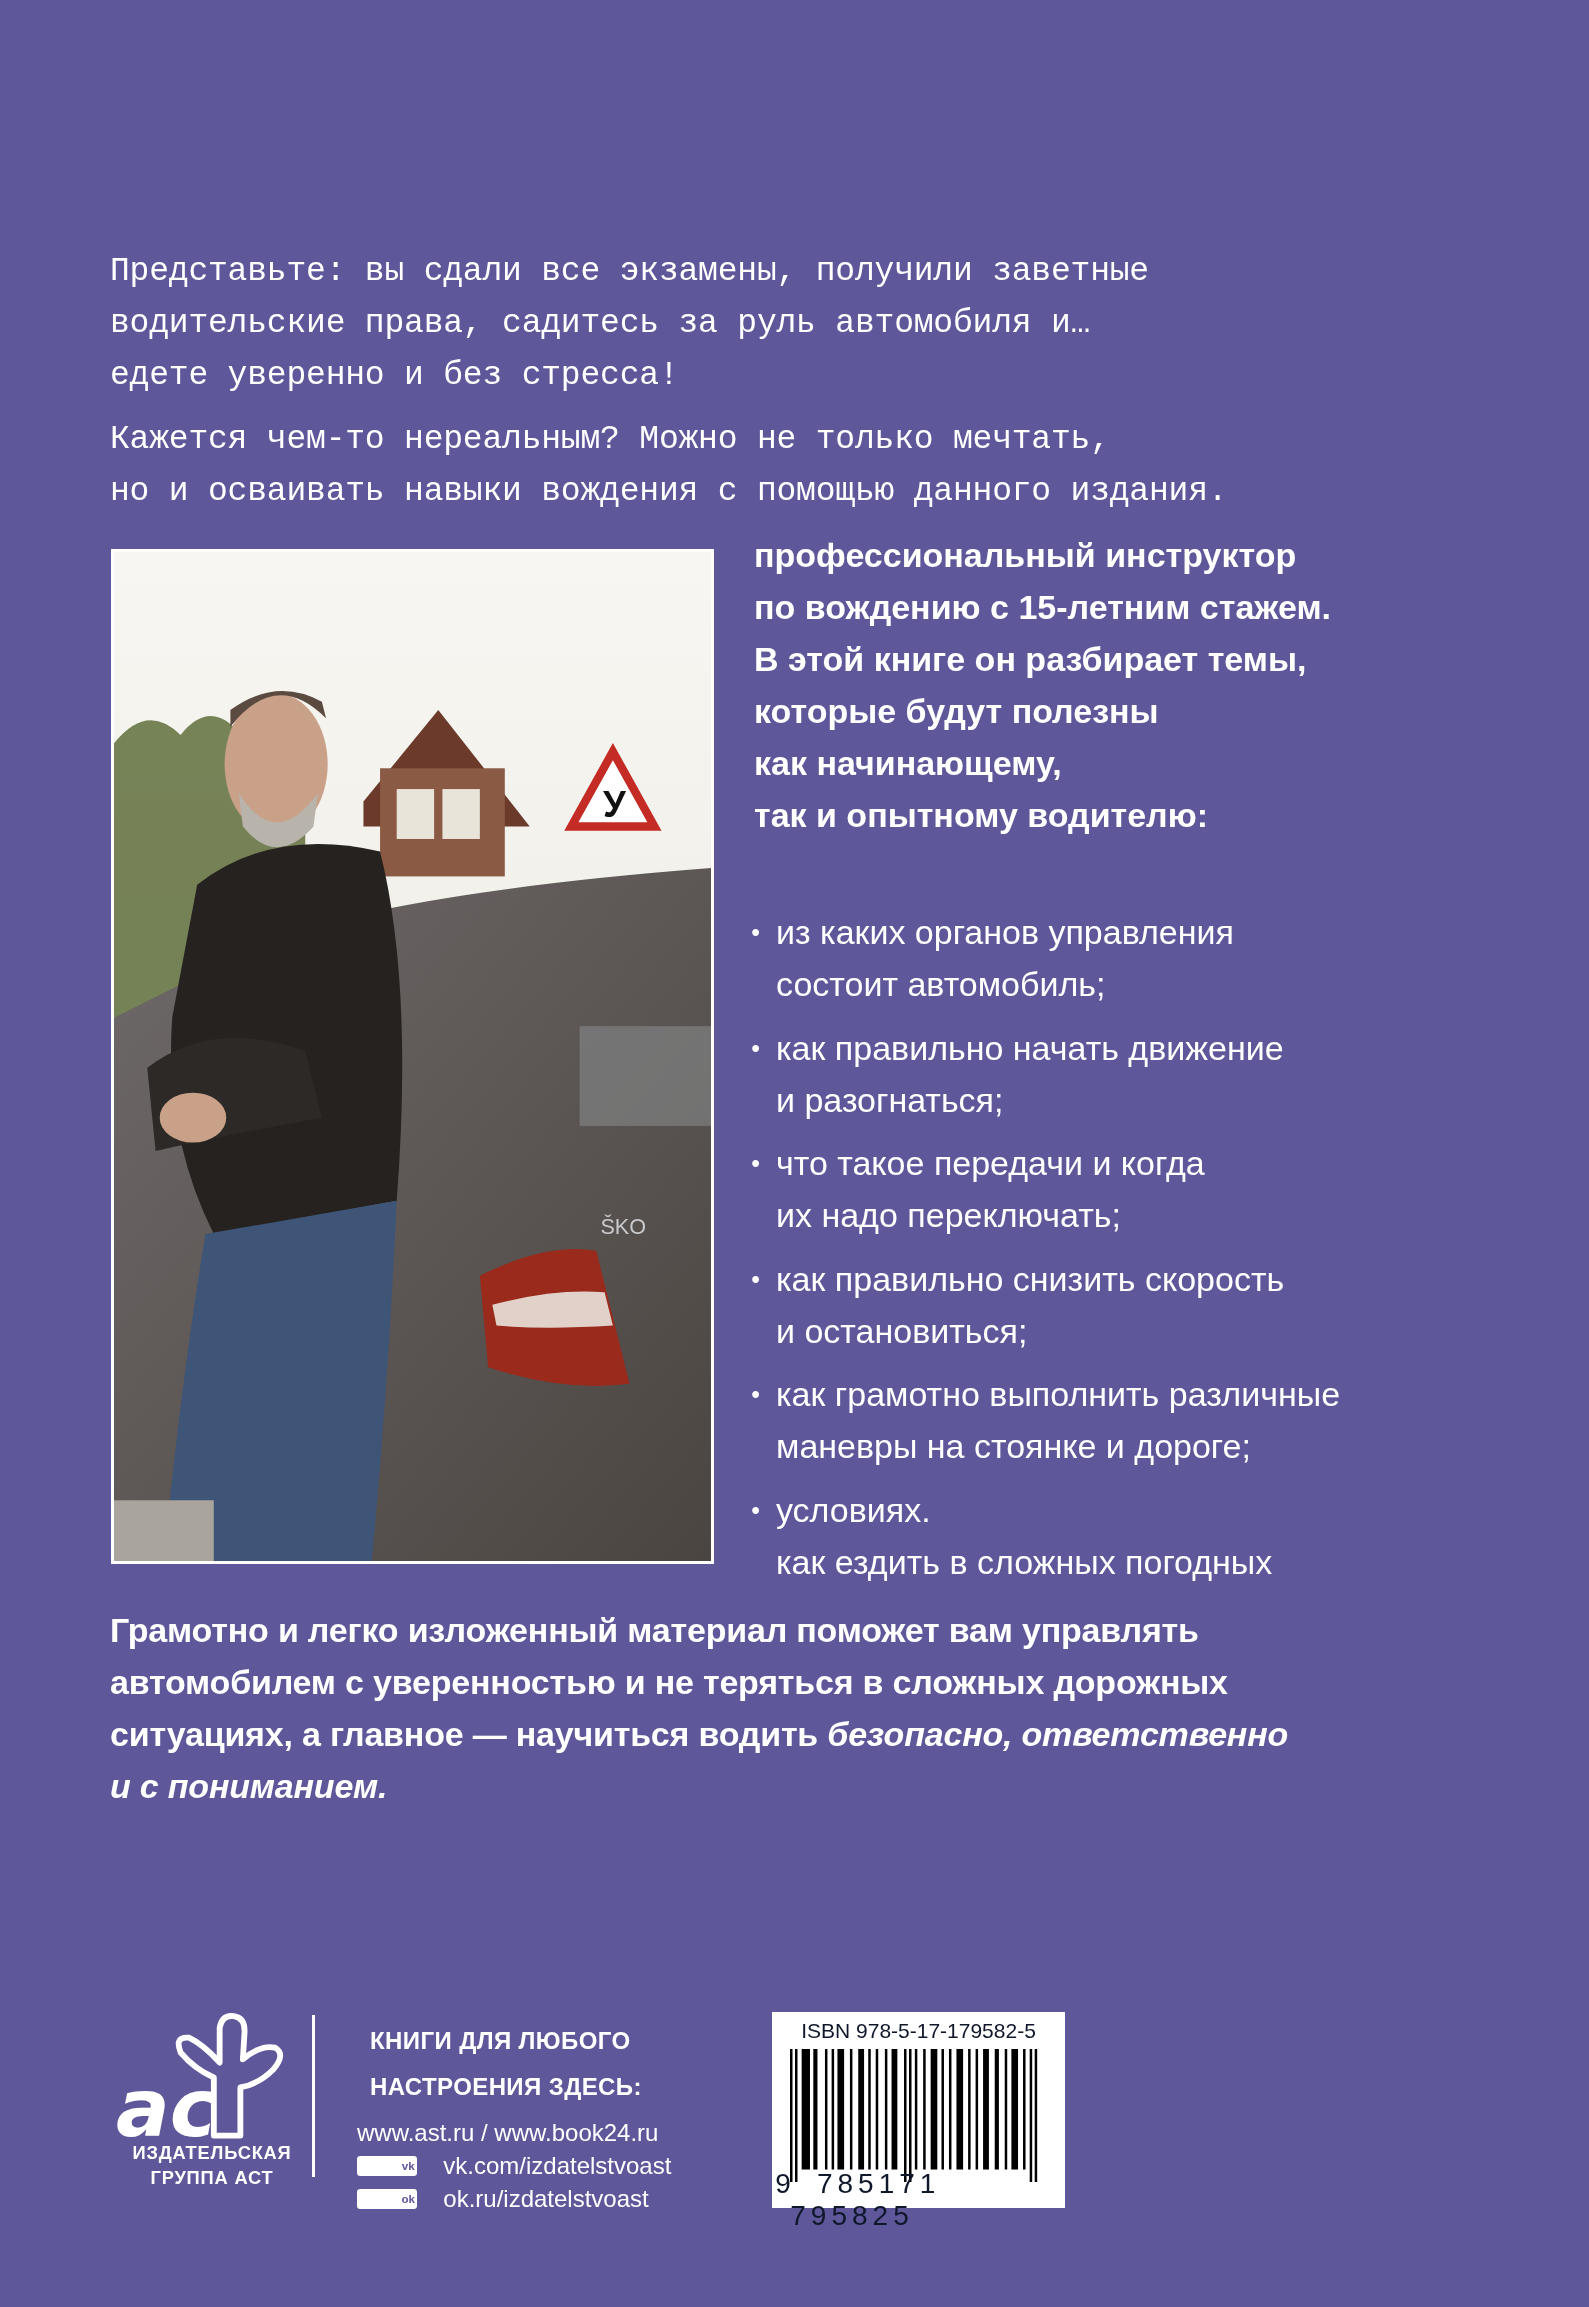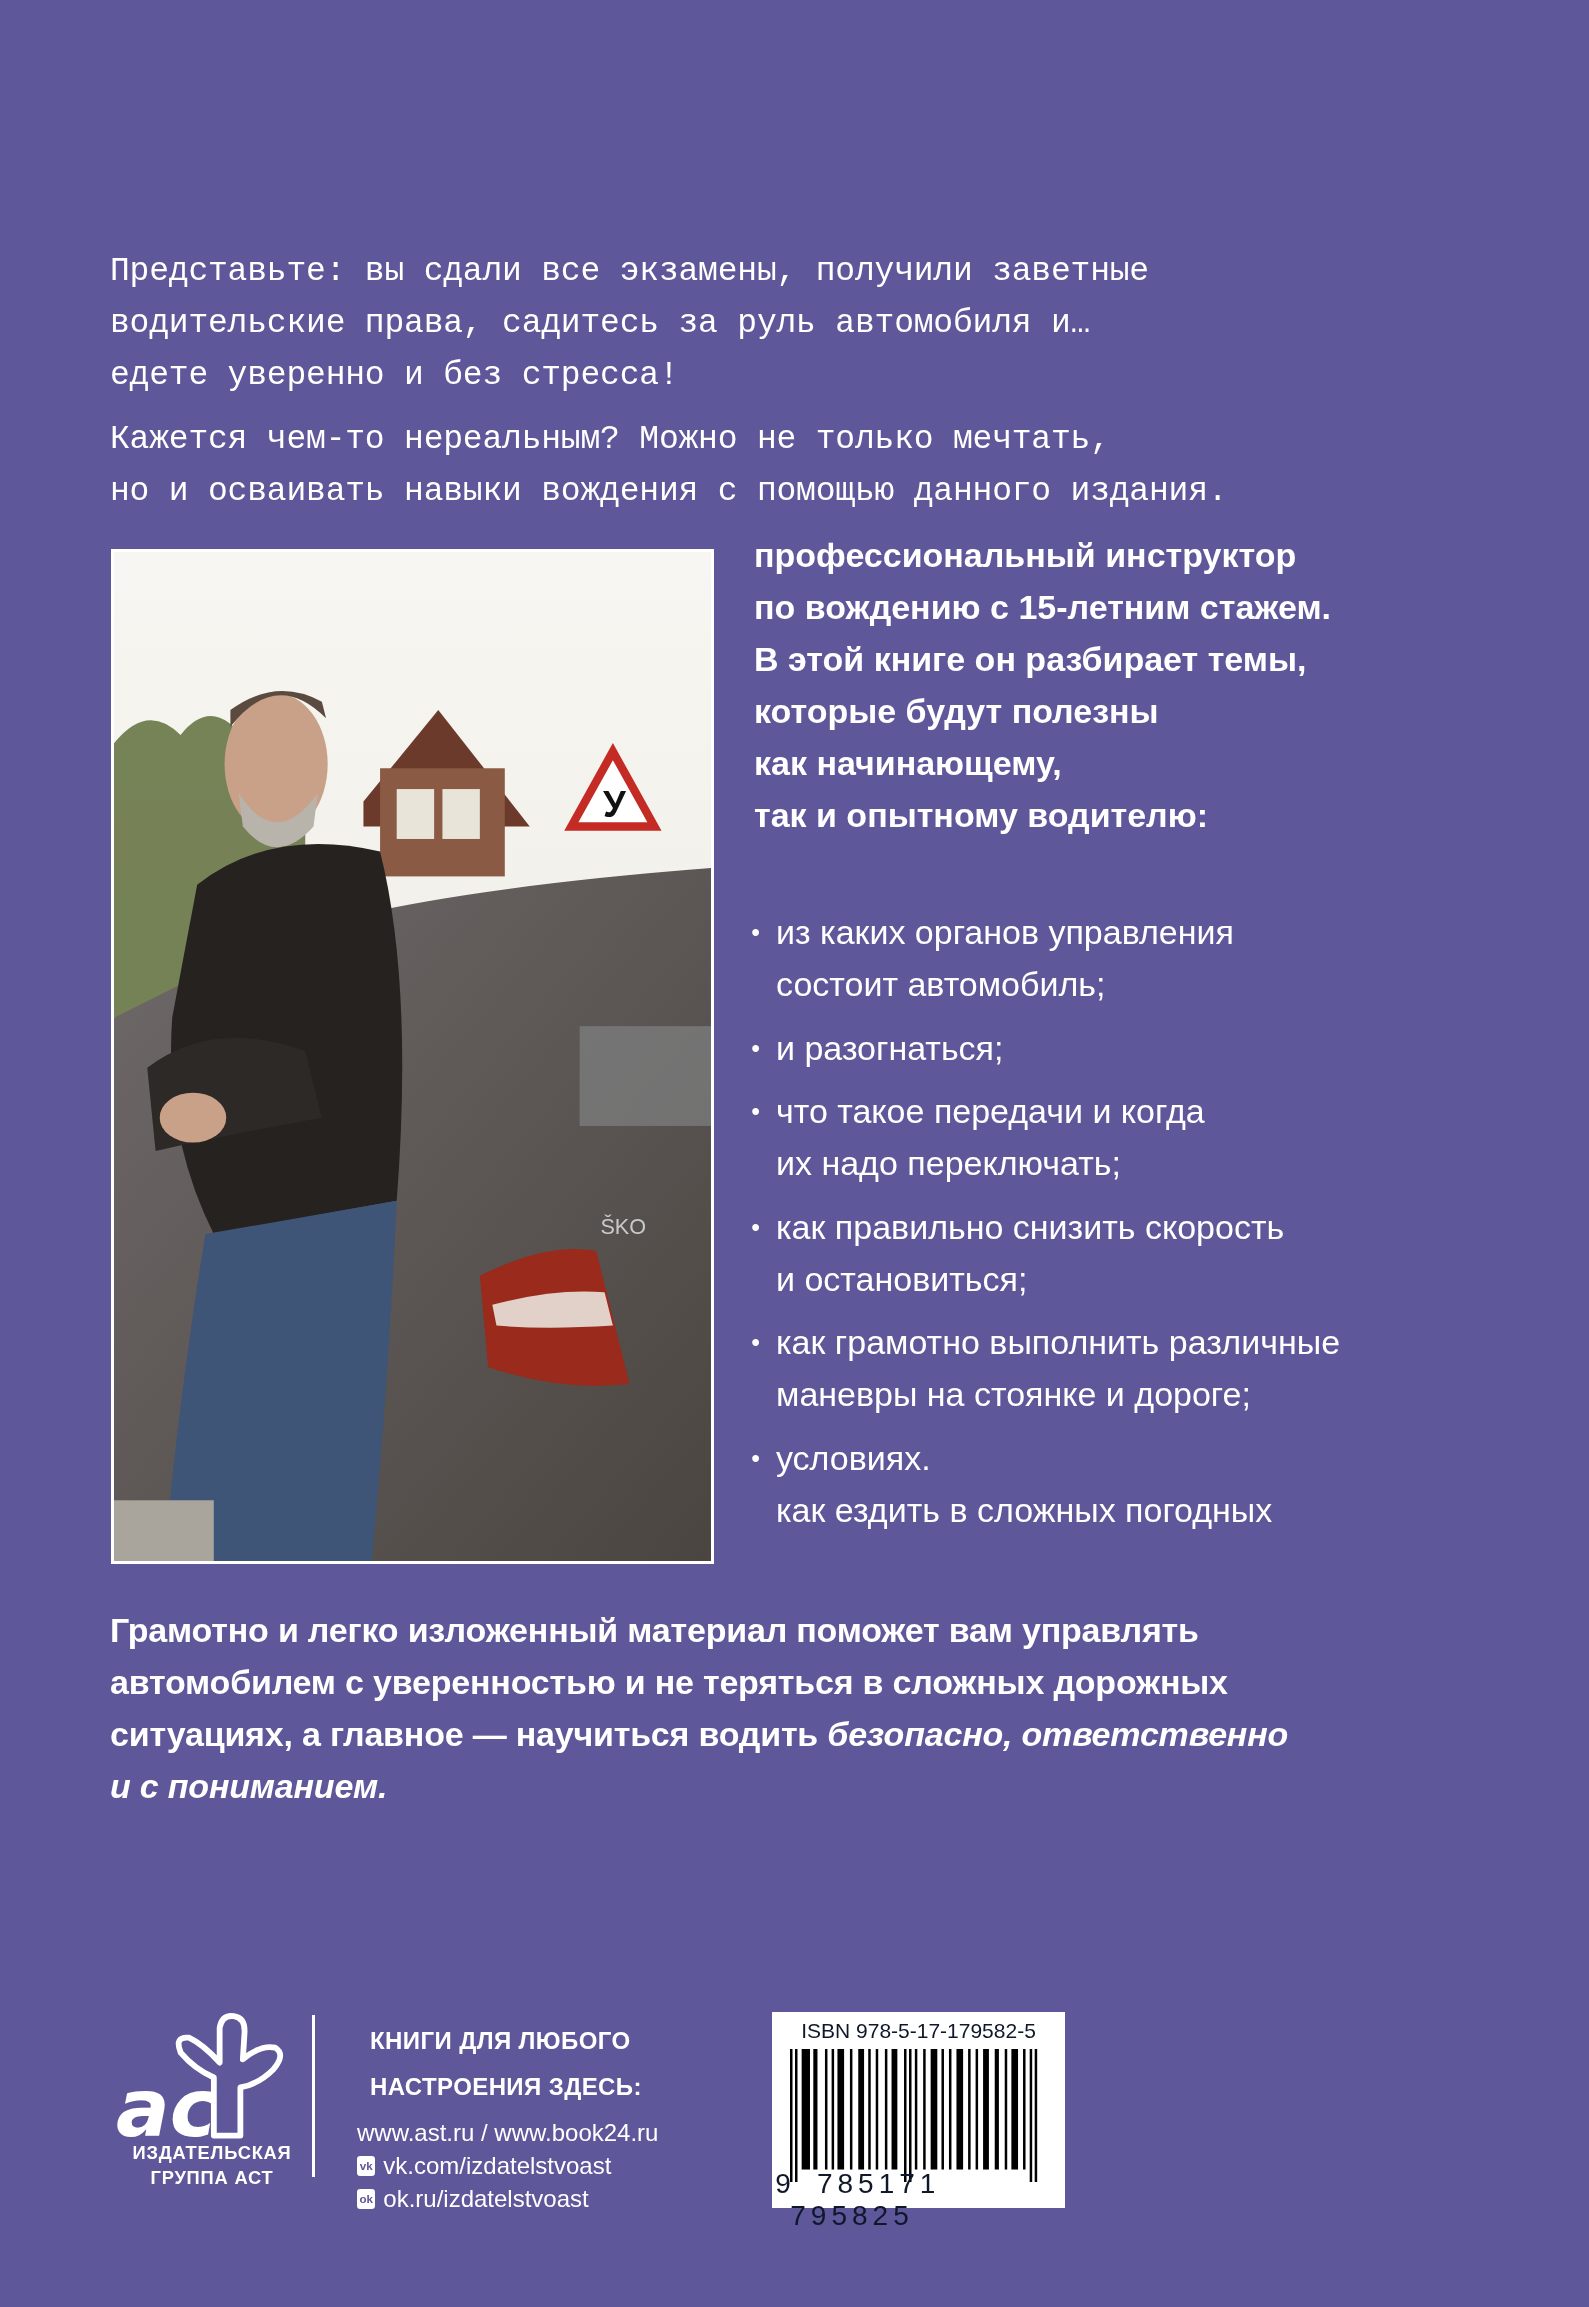--- a/index.html
+++ b/index.html
@@ -46,21 +46,21 @@
     .logo { left: 116px; top: 2011px; width: 199px; height: 183px; }
     .logo-sub { left: 108px; top: 2140px; width: 208px; text-align: center; font-size: 18.3px; font-weight: 700; line-height: 25px; letter-spacing: 0.8px; }
     .divider { left: 312px; top: 2015px; width: 2.5px; height: 162px; background: #ffffff; }
 
     .links { left: 357px; top: 2011px; width: 399px; }
     .links .hdr { font-size: 24px; font-weight: 700; line-height: 33px; letter-spacing: 0.4px; margin: 13px; }
     .links .url { font-size: 24px; line-height: 33px; margin: 5px 0 0 0; }
     .links .soc { display: flex; align-items: center; font-size: 24px; line-height: 33px; }
     .links .soc .ico {
       width: 18.3px; height: 20px; background: #ffffff; color: #5E5799; border-radius: 3.3px;
-      font-size: 11.6px; font-weight: 700; text-align: center; line-height: 20px; margin-right: 8px;
+      font-size: 11.6px; font-weight: 700; text-align: center; line-height: 20px; margin-right: 26px; padding-left: 42px;
     }
 
     .barcode-box { left: 772px; top: 2012px; width: 293px; height: 196px; background: #ffffff; color: #0f172a; }
     .isbn-text { left: 0; top: 6.6px; width: 293px; text-align: center; font-size: 21px; font-family: "Liberation Sans", sans-serif; }
     .bars { left: 18.3px; top: 37px; width: 258px; height: 133px; }
     .ean { left: 3.3px; top: 156px; width: 286px; font-size: 28px; font-family: "Liberation Sans", sans-serif; letter-spacing: 5px; }
   </style>
 </head>
 <body>
 
@@ -131,20 +131,21 @@
 </div>
 
 <ul class="abs topics">
   <li>
     <span class="bullet">•</span>
     <span class="l">из каких органов управления</span>
     <span class="l">состоит автомобиль;</span>
   </li>
   <li>
     <span class="bullet">•</span>
+    <span class="l">как правильно начать движение</span>
     <span class="l">и разогнаться;</span>
   </li>
   <li>
     <span class="bullet">•</span>
     <span class="l">что такое передачи и когда</span>
     <span class="l">их надо переключать;</span>
   </li>
   <li>
     <span class="bullet">•</span>
     <span class="l">как правильно снизить скорость</span>

